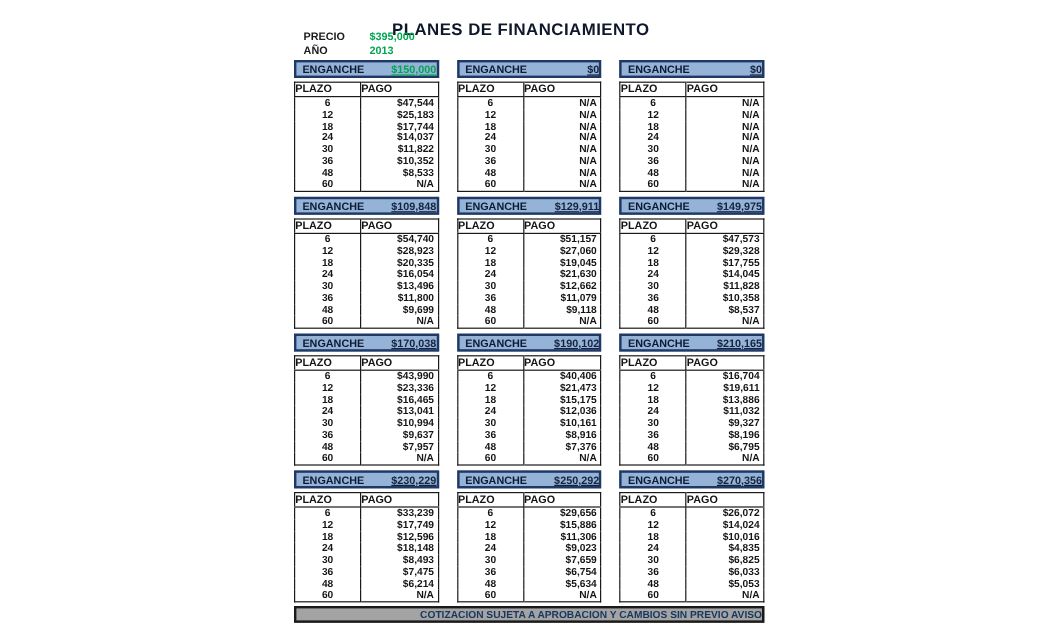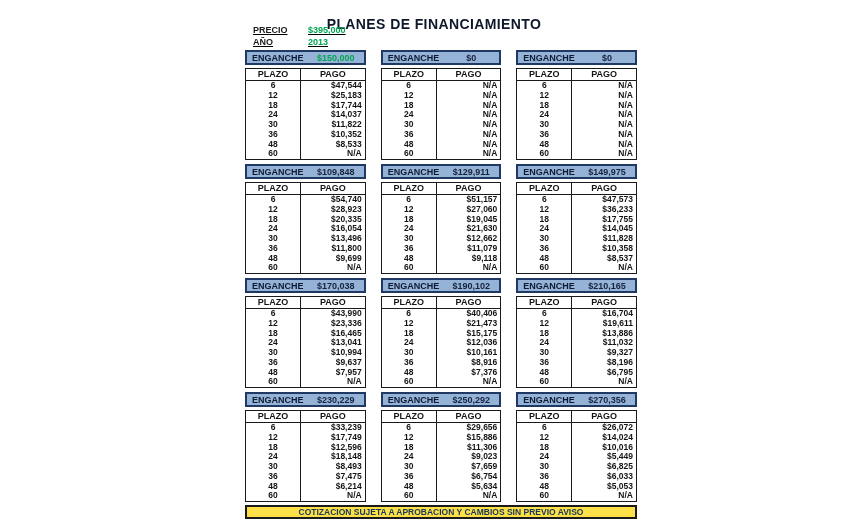--- a/index.html
+++ b/index.html
@@ -6,60 +6,60 @@
   html, body { width: 868px; height: 520px; background: #ffffff; overflow: hidden; }
   body { position: relative; font-family: "Liberation Sans", sans-serif; }
 
   .title {
     position: absolute; top: 16px; left: 0; width: 868px;
     text-align: center; font-size: 14px; font-weight: bold;
     color: #0f172a; letter-spacing: 0.4px;
   }
 
   .info { position: absolute; left: 253px; top: 24px; }
-  .info-row { display: flex; height: 12px; line-height: 12px; font-size: 9px; font-weight: bold; text-decoration: underline; }
+  .info-row { display: flex; height: 12px; line-height: 12px; font-size: 9px; font-weight: bold; }
   .info-label { width: 55px; color: #1a1a1a; }
   .info-value { width: 45px; text-align: left; color: #00a651; }
 
   .grid {
     position: absolute; left: 245px; top: 50px; width: 392px;
     display: grid; grid-template-columns: repeat(3, 1fr);
     column-gap: 15px; row-gap: 4px;
   }
 
   .plan { width: 100%; }
   .plan-header {
     height: 15px; border: 2px solid #203864; background: #95b3d7;
     display: flex; align-items: center;
     font-size: 9px; font-weight: bold; color: #0d1a33;
     margin-bottom: 3px;
   }
   .eng-label { padding-left: 5px; width: 52%; }
-  .eng-value { width: 48%; text-align: center; color: #15233f; }
+  .eng-value { width: 48%; text-align: right; color: #15233f; text-decoration: underline; }
   .eng-value.green { color: #00a651; }
 
   .plan-table {
     width: 100%; border-collapse: collapse; table-layout: fixed;
     border: 1.5px solid #1a1a1a; font-weight: bold; color: #141414;
   }
   .plan-table th {
-    height: 12px; line-height: 11px; font-size: 9px; text-align: center;
+    height: 12px; line-height: 11px; font-size: 9px; text-align: left;
     border-bottom: 1px solid #1a1a1a; padding: 0;
   }
   .plan-table td {
     height: 9.75px; line-height: 9.75px; font-size: 8.5px; padding: 0;
   }
   .th-plazo, .td-plazo { width: 46%; border-right: 1px solid #1a1a1a; text-align: center; }
   .td-pago { text-align: right; padding-right: 3px !important; }
 
   .banner {
     position: absolute; left: 245px; top: 505px; width: 392px; height: 14px;
-    background: #fde047; border: 2px solid #1a1a1a;
+    background: #a3a3a3; border: 2px solid #1a1a1a;
     color: #17375e; font-size: 8.5px; font-weight: bold;
-    text-align: center; line-height: 10px;
+    text-align: right; line-height: 10px;
   }
 </style>
 </head>
 <body>
 
 <div class="page">
 
   <div class="title">PLANES DE FINANCIAMIENTO</div>
 
   <div class="info">
@@ -367,21 +367,21 @@
         </tr>
       </thead>
       <tbody>
   <tr>
     <td class="td-plazo">6</td>
     <td class="td-pago">$47,573</td>
   </tr>
 
   <tr>
     <td class="td-plazo">12</td>
-    <td class="td-pago">$36,233</td>
+    <td class="td-pago">$29,328</td>
   </tr>
 
   <tr>
     <td class="td-plazo">18</td>
     <td class="td-pago">$17,755</td>
   </tr>
 
   <tr>
     <td class="td-plazo">24</td>
     <td class="td-pago">$14,045</td>
@@ -713,21 +713,21 @@
     <td class="td-pago">$14,024</td>
   </tr>
 
   <tr>
     <td class="td-plazo">18</td>
     <td class="td-pago">$10,016</td>
   </tr>
 
   <tr>
     <td class="td-plazo">24</td>
-    <td class="td-pago">$5,449</td>
+    <td class="td-pago">$4,835</td>
   </tr>
 
   <tr>
     <td class="td-plazo">30</td>
     <td class="td-pago">$6,825</td>
   </tr>
 
   <tr>
     <td class="td-plazo">36</td>
     <td class="td-pago">$6,033</td>

